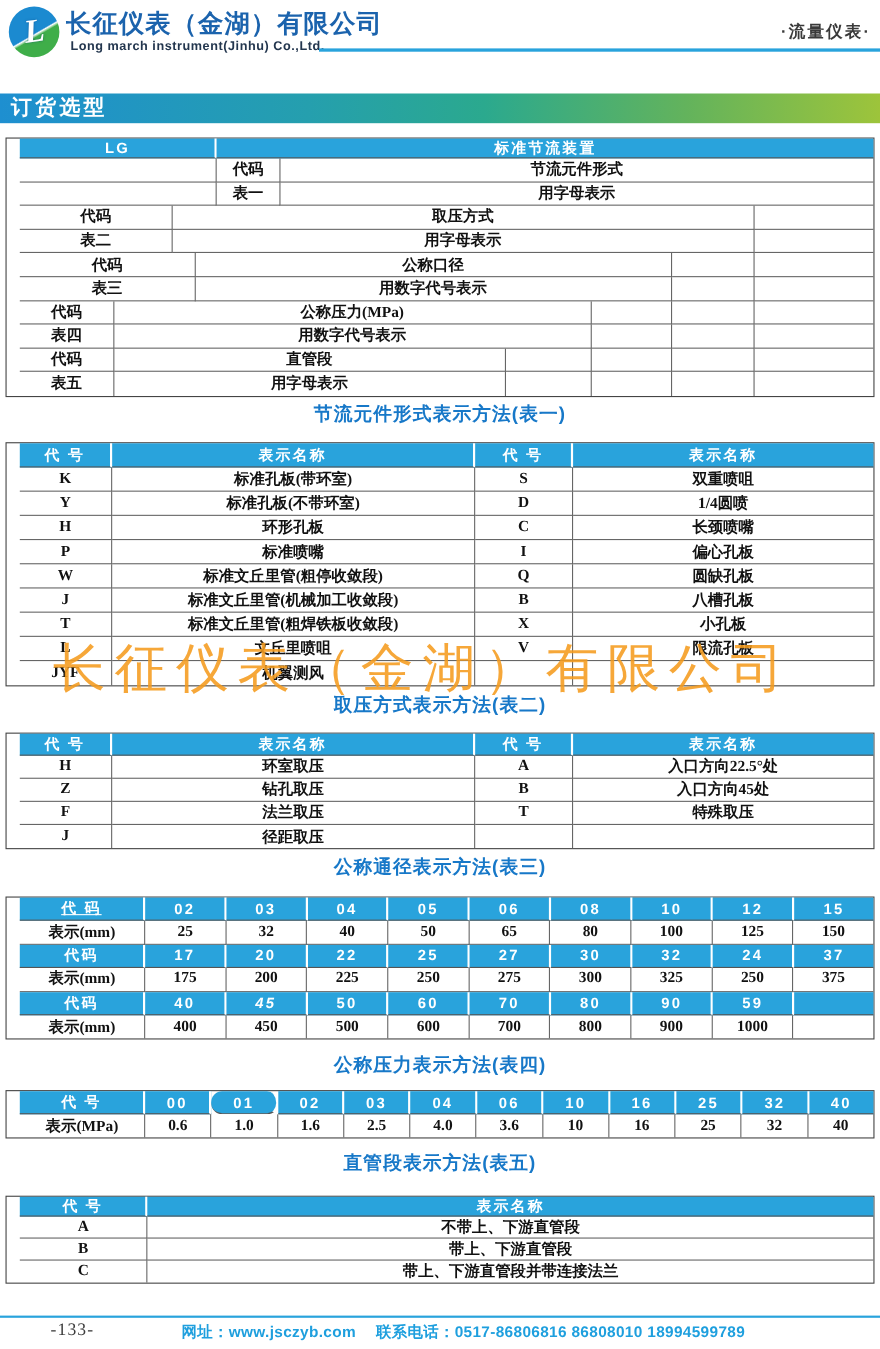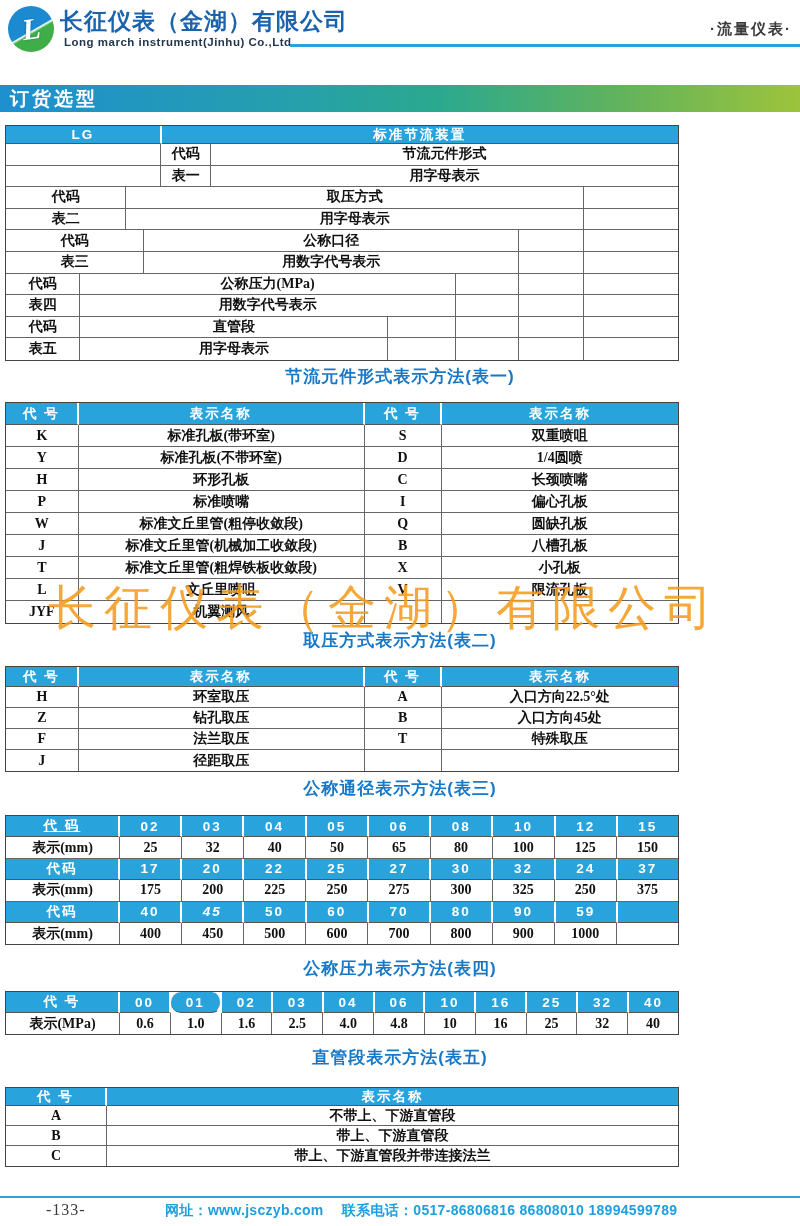--- a/index.html
+++ b/index.html
@@ -16,21 +16,21 @@
   .company-en{position:absolute;left:64px;top:36px;font-size:11.5px;font-weight:bold;color:#23364e;letter-spacing:.5px;}
   .category{position:absolute;right:8px;top:20px;font-size:15px;font-weight:bold;color:#3a3a3a;letter-spacing:2px;}
   .header-rule{position:absolute;left:290px;right:0;top:44px;height:3px;background:#29a3dc;}
 
   
   .banner{position:absolute;left:0;top:85px;width:800px;height:27px;
     background:linear-gradient(90deg,#1e8fd0 0%,#259fae 35%,#2ba98e 55%,#63b35c 78%,#9dc43b 100%);
     color:#fff;font-size:19px;font-weight:bold;letter-spacing:3px;line-height:27px;padding-left:10px;box-sizing:border-box;}
 
   
-  .tbl{position:absolute;left:5px;width:674px;border:1.5px solid #444;box-sizing:border-box;background:#fff;}
+  .tbl{position:absolute;left:5px;width:790px;border:1.5px solid #444;box-sizing:border-box;background:#fff;padding-left:12px;}
   .trow{display:flex;width:100%;box-sizing:border-box;}
   .tcell{box-sizing:border-box;border-right:1px solid #666;border-bottom:1px solid #666;
     display:flex;align-items:center;justify-content:center;text-align:center;
     font-family:"Liberation Serif","DejaVu Serif",serif;font-weight:bold;font-size:14px;color:#111;
     overflow:hidden;white-space:nowrap;}
   .tcell.last{border-right:none;}
   .trow.lastrow .tcell{border-bottom:none;}
   .tcell.hd{background:#29a3dc;color:#fff;font-family:"Liberation Sans",sans-serif;
     font-size:13.5px;letter-spacing:2px;border-right:2px solid #fff;border-bottom:1px solid #555;}
   .tcell.hd.last{border-right:none;}
@@ -327,21 +327,21 @@
         <div class="tcell flex1 hd" style="height: 21px;">32</div>
         <div class="tcell flex1 hd last" style="height: 21px;">40</div>
       </div>
       <div class="trow lastrow">
         <div class="tcell" style="width: 114px; height: 21px;">表示(MPa)</div>
         <div class="tcell flex1" style="height: 21px;">0.6</div>
         <div class="tcell flex1" style="height: 21px;">1.0</div>
         <div class="tcell flex1" style="height: 21px;">1.6</div>
         <div class="tcell flex1" style="height: 21px;">2.5</div>
         <div class="tcell flex1" style="height: 21px;">4.0</div>
-        <div class="tcell flex1" style="height: 21px;">4.8</div>
+        <div class="tcell flex1" style="height: 21px;">3.6</div>
         <div class="tcell flex1" style="height: 21px;">10</div>
         <div class="tcell flex1" style="height: 21px;">16</div>
         <div class="tcell flex1" style="height: 21px;">25</div>
         <div class="tcell flex1" style="height: 21px;">32</div>
         <div class="tcell flex1 last" style="height: 21px;">40</div>
       </div>
     </div>
   <div class="tbl" style="top:1087px;" id="tblE">
       <div class="trow">
         <div class="tcell hd" style="height: 18px; width: 118px;">代 号</div>

